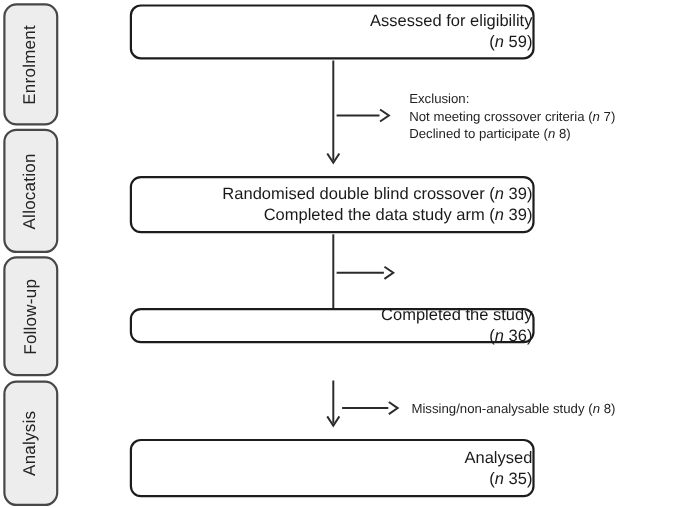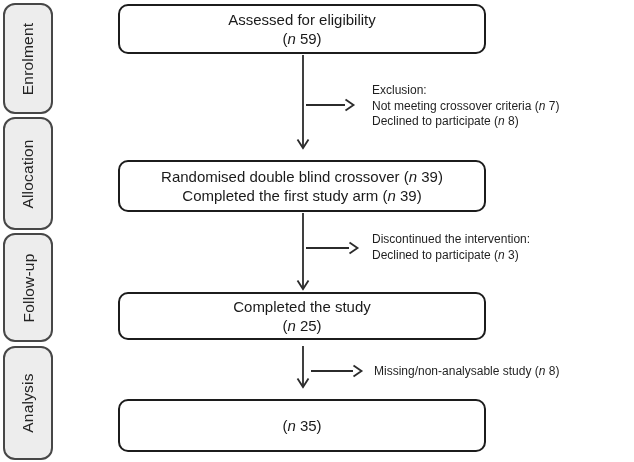--- a/index.html
+++ b/index.html
@@ -14,21 +14,21 @@
     display:flex;align-items:center;justify-content:center;
   }
   .stage .rot{
     transform:rotate(-90deg);white-space:nowrap;
     font-size:15.5px;color:#242424;letter-spacing:.2px;
   }
   
   .mainbox{
     position:absolute;left:118px;width:368px;box-sizing:border-box;
     background:#ffffff;border:2px solid #1c1c1c;border-radius:10px;
-    display:flex;flex-direction:column;align-items:center;justify-content:center;
+    display:flex;flex-direction:column;align-items:flex-end;justify-content:center;
     font-size:15px;line-height:19px;text-align:center;
   }
   .mainbox .line{white-space:nowrap;}
   
   .note{position:absolute;font-size:12px;line-height:15.6px;color:#1f1f1f;}
   .note .line{white-space:nowrap;}
   i.nvar{font-style:italic;}
   svg.connectors{position:absolute;left:0;top:0;pointer-events:none;}
 </style>
 </head>
@@ -82,40 +82,37 @@
     </g>
   </svg>
 
   <div class="mainbox" style="top:4px;height:50px;">
     <div class="line"><span>Assessed for eligibility</span><i class="nvar"></i><span></span></div>
     <div class="line"><span>(</span><i class="nvar">n</i><span> 59)</span></div>
   </div>
 
   <div class="mainbox" style="top:160px;height:52px;">
     <div class="line"><span>Randomised double blind crossover (</span><i class="nvar">n</i><span> 39)</span></div>
-    <div class="line"><span>Completed the first study arm (</span><i class="nvar">n</i><span> 39)</span></div>
+    <div class="line"><span>Completed the data study arm (</span><i class="nvar">n</i><span> 39)</span></div>
   </div>
 
-  <div class="mainbox" style="top:292px;height:48px;">
+  <div class="mainbox" style="top:280px;height:32px;">
     <div class="line"><span>Completed the study</span><i class="nvar"></i><span></span></div>
-    <div class="line"><span>(</span><i class="nvar">n</i><span> 25)</span></div>
+    <div class="line"><span>(</span><i class="nvar">n</i><span> 36)</span></div>
   </div>
 
   <div class="mainbox" style="top:399px;height:53px;">
+    <div class="line"><span>Analysed</span><i class="nvar"></i><span></span></div>
     <div class="line"><span>(</span><i class="nvar">n</i><span> 35)</span></div>
   </div>
 
   <div class="note" style="left:372px;top:83px;">
     <div class="line"><span>Exclusion:</span></div>
     <div class="line"><span>Not meeting crossover criteria (</span><i class="nvar">n</i><span> 7)</span></div>
     <div class="line"><span>Declined to participate (</span><i class="nvar">n</i><span> 8)</span></div>
   </div>
 
-  <div class="note" style="left:372px;top:232px;">
-    <div class="line"><span>Discontinued the intervention:</span></div>
-    <div class="line"><span>Declined to participate (</span><i class="nvar">n</i><span> 3)</span></div>
-  </div>
 
   <div class="note" style="left:374px;top:364px;">
     <div class="line"><span>Missing/non-analysable study (</span><i class="nvar">n</i><span> 8)</span></div>
   </div>
 
 </div>
 
 </body></html>

